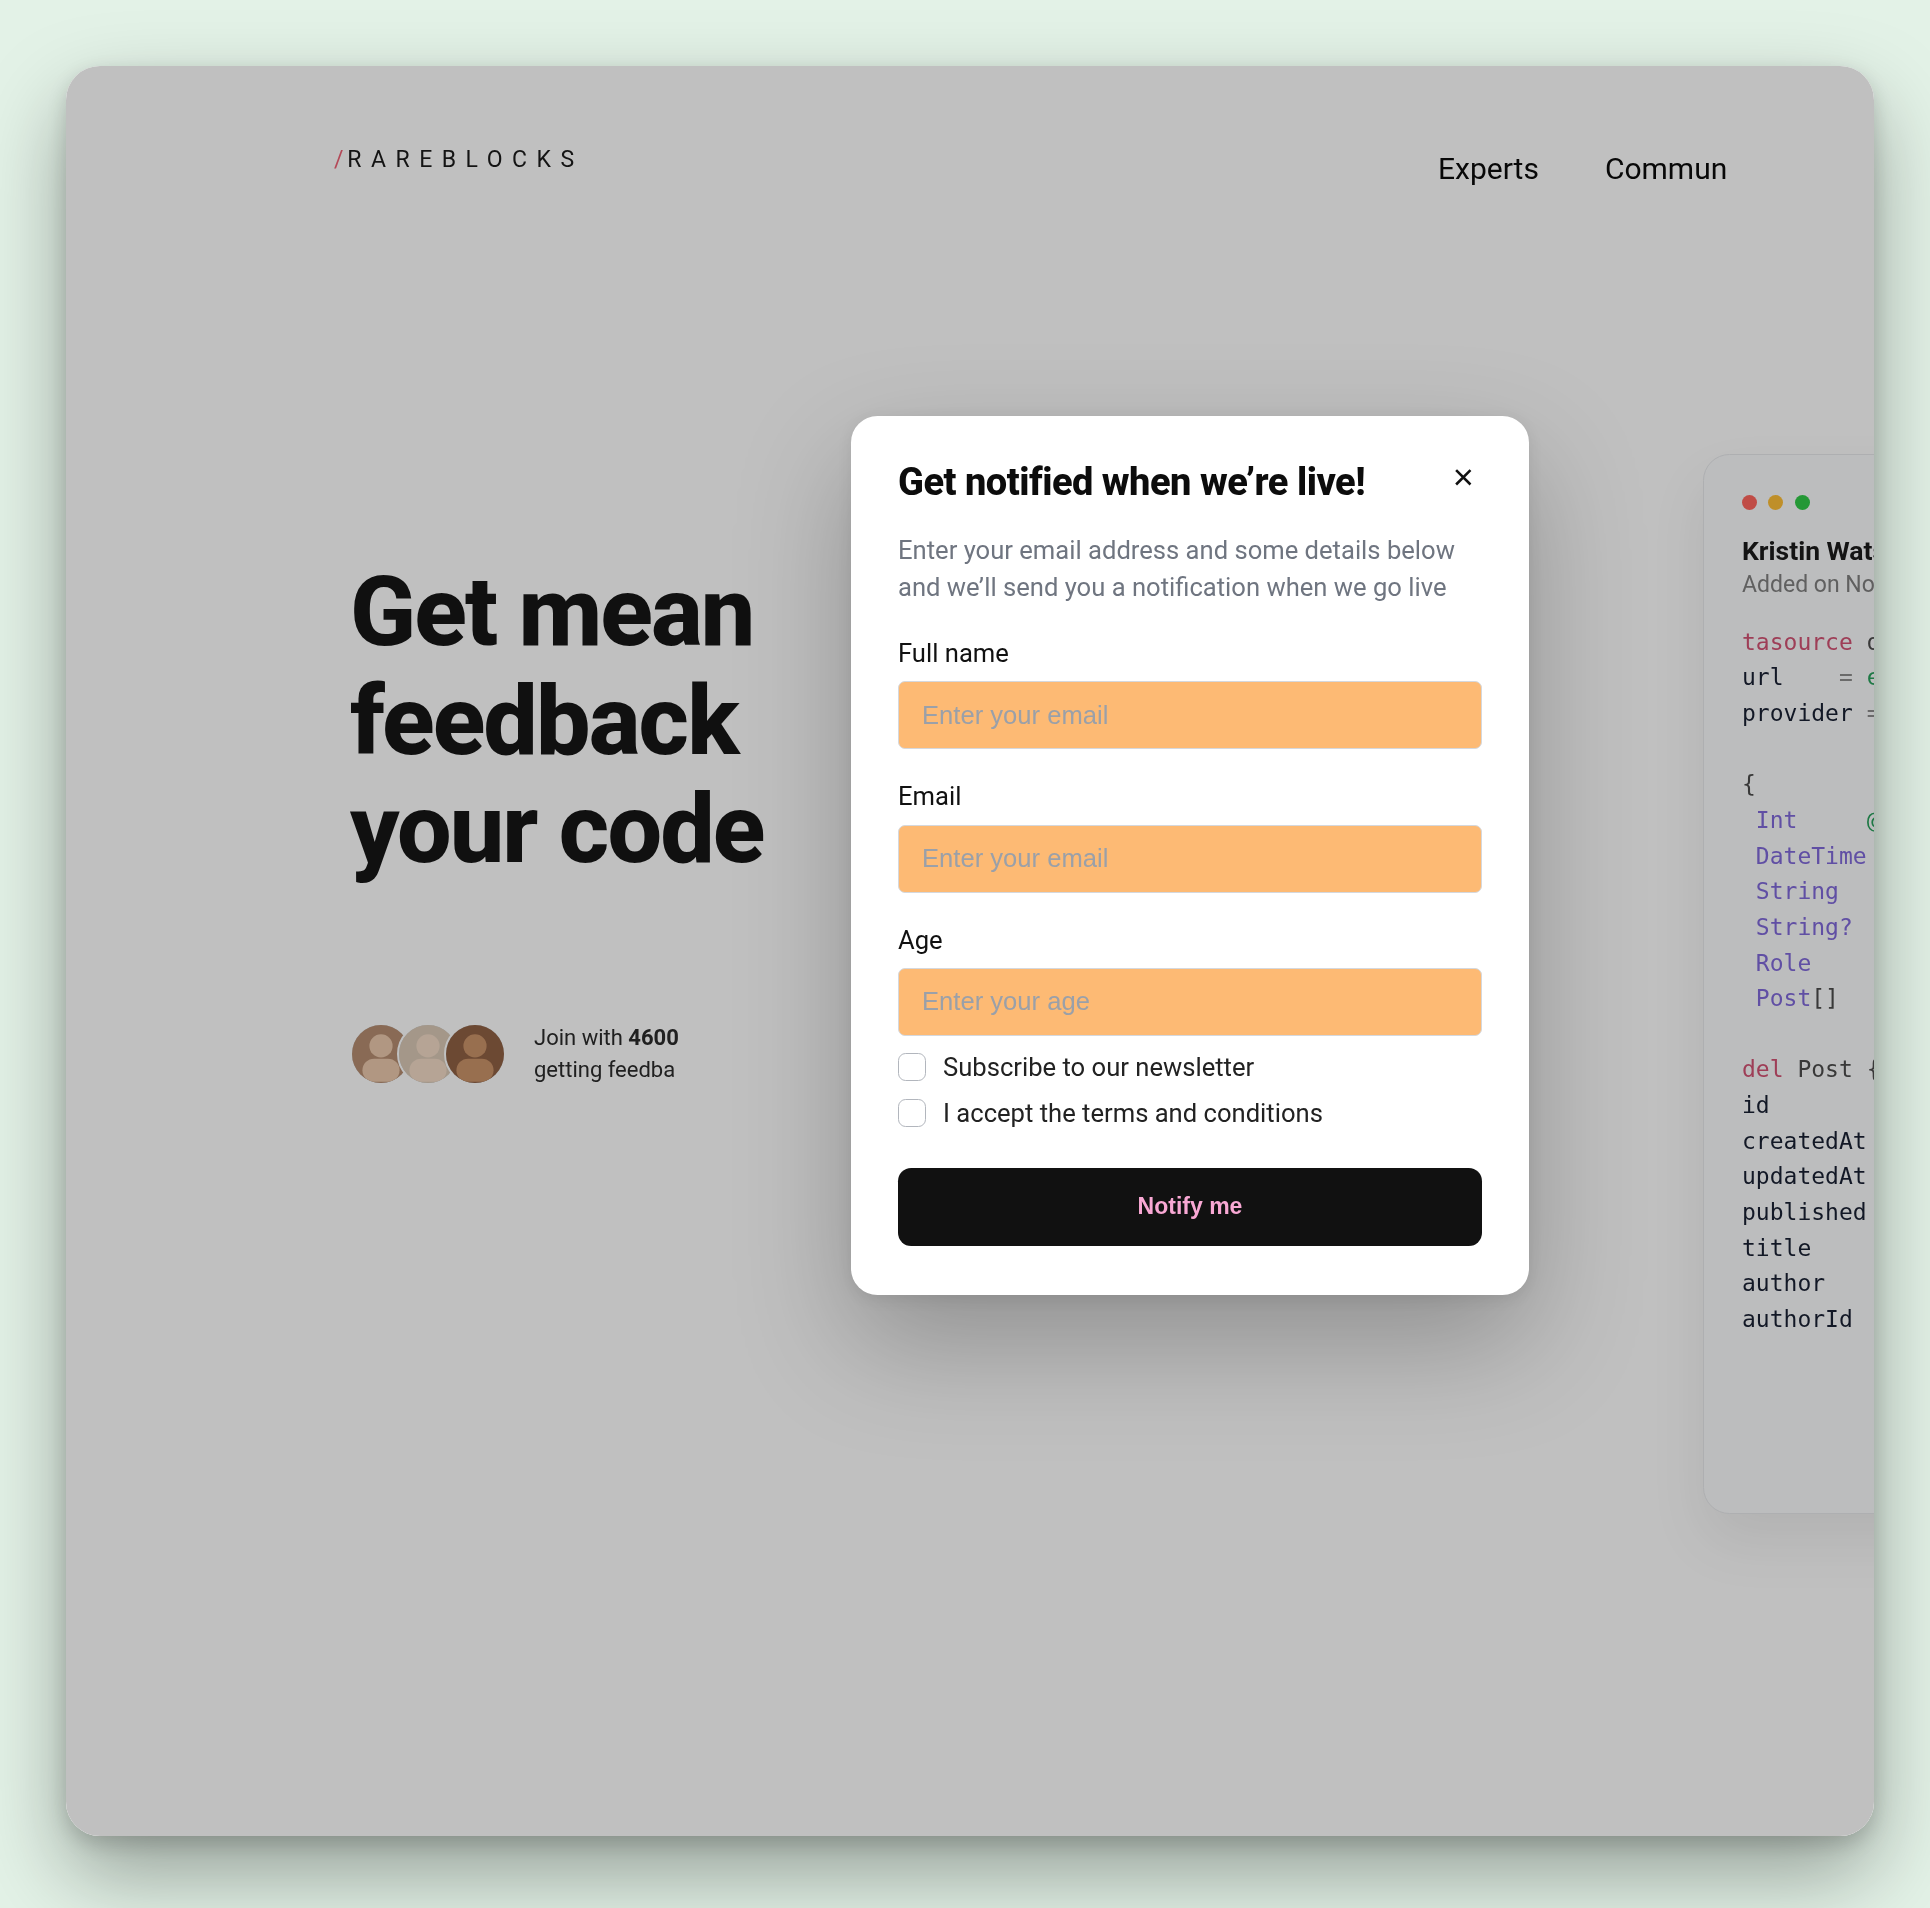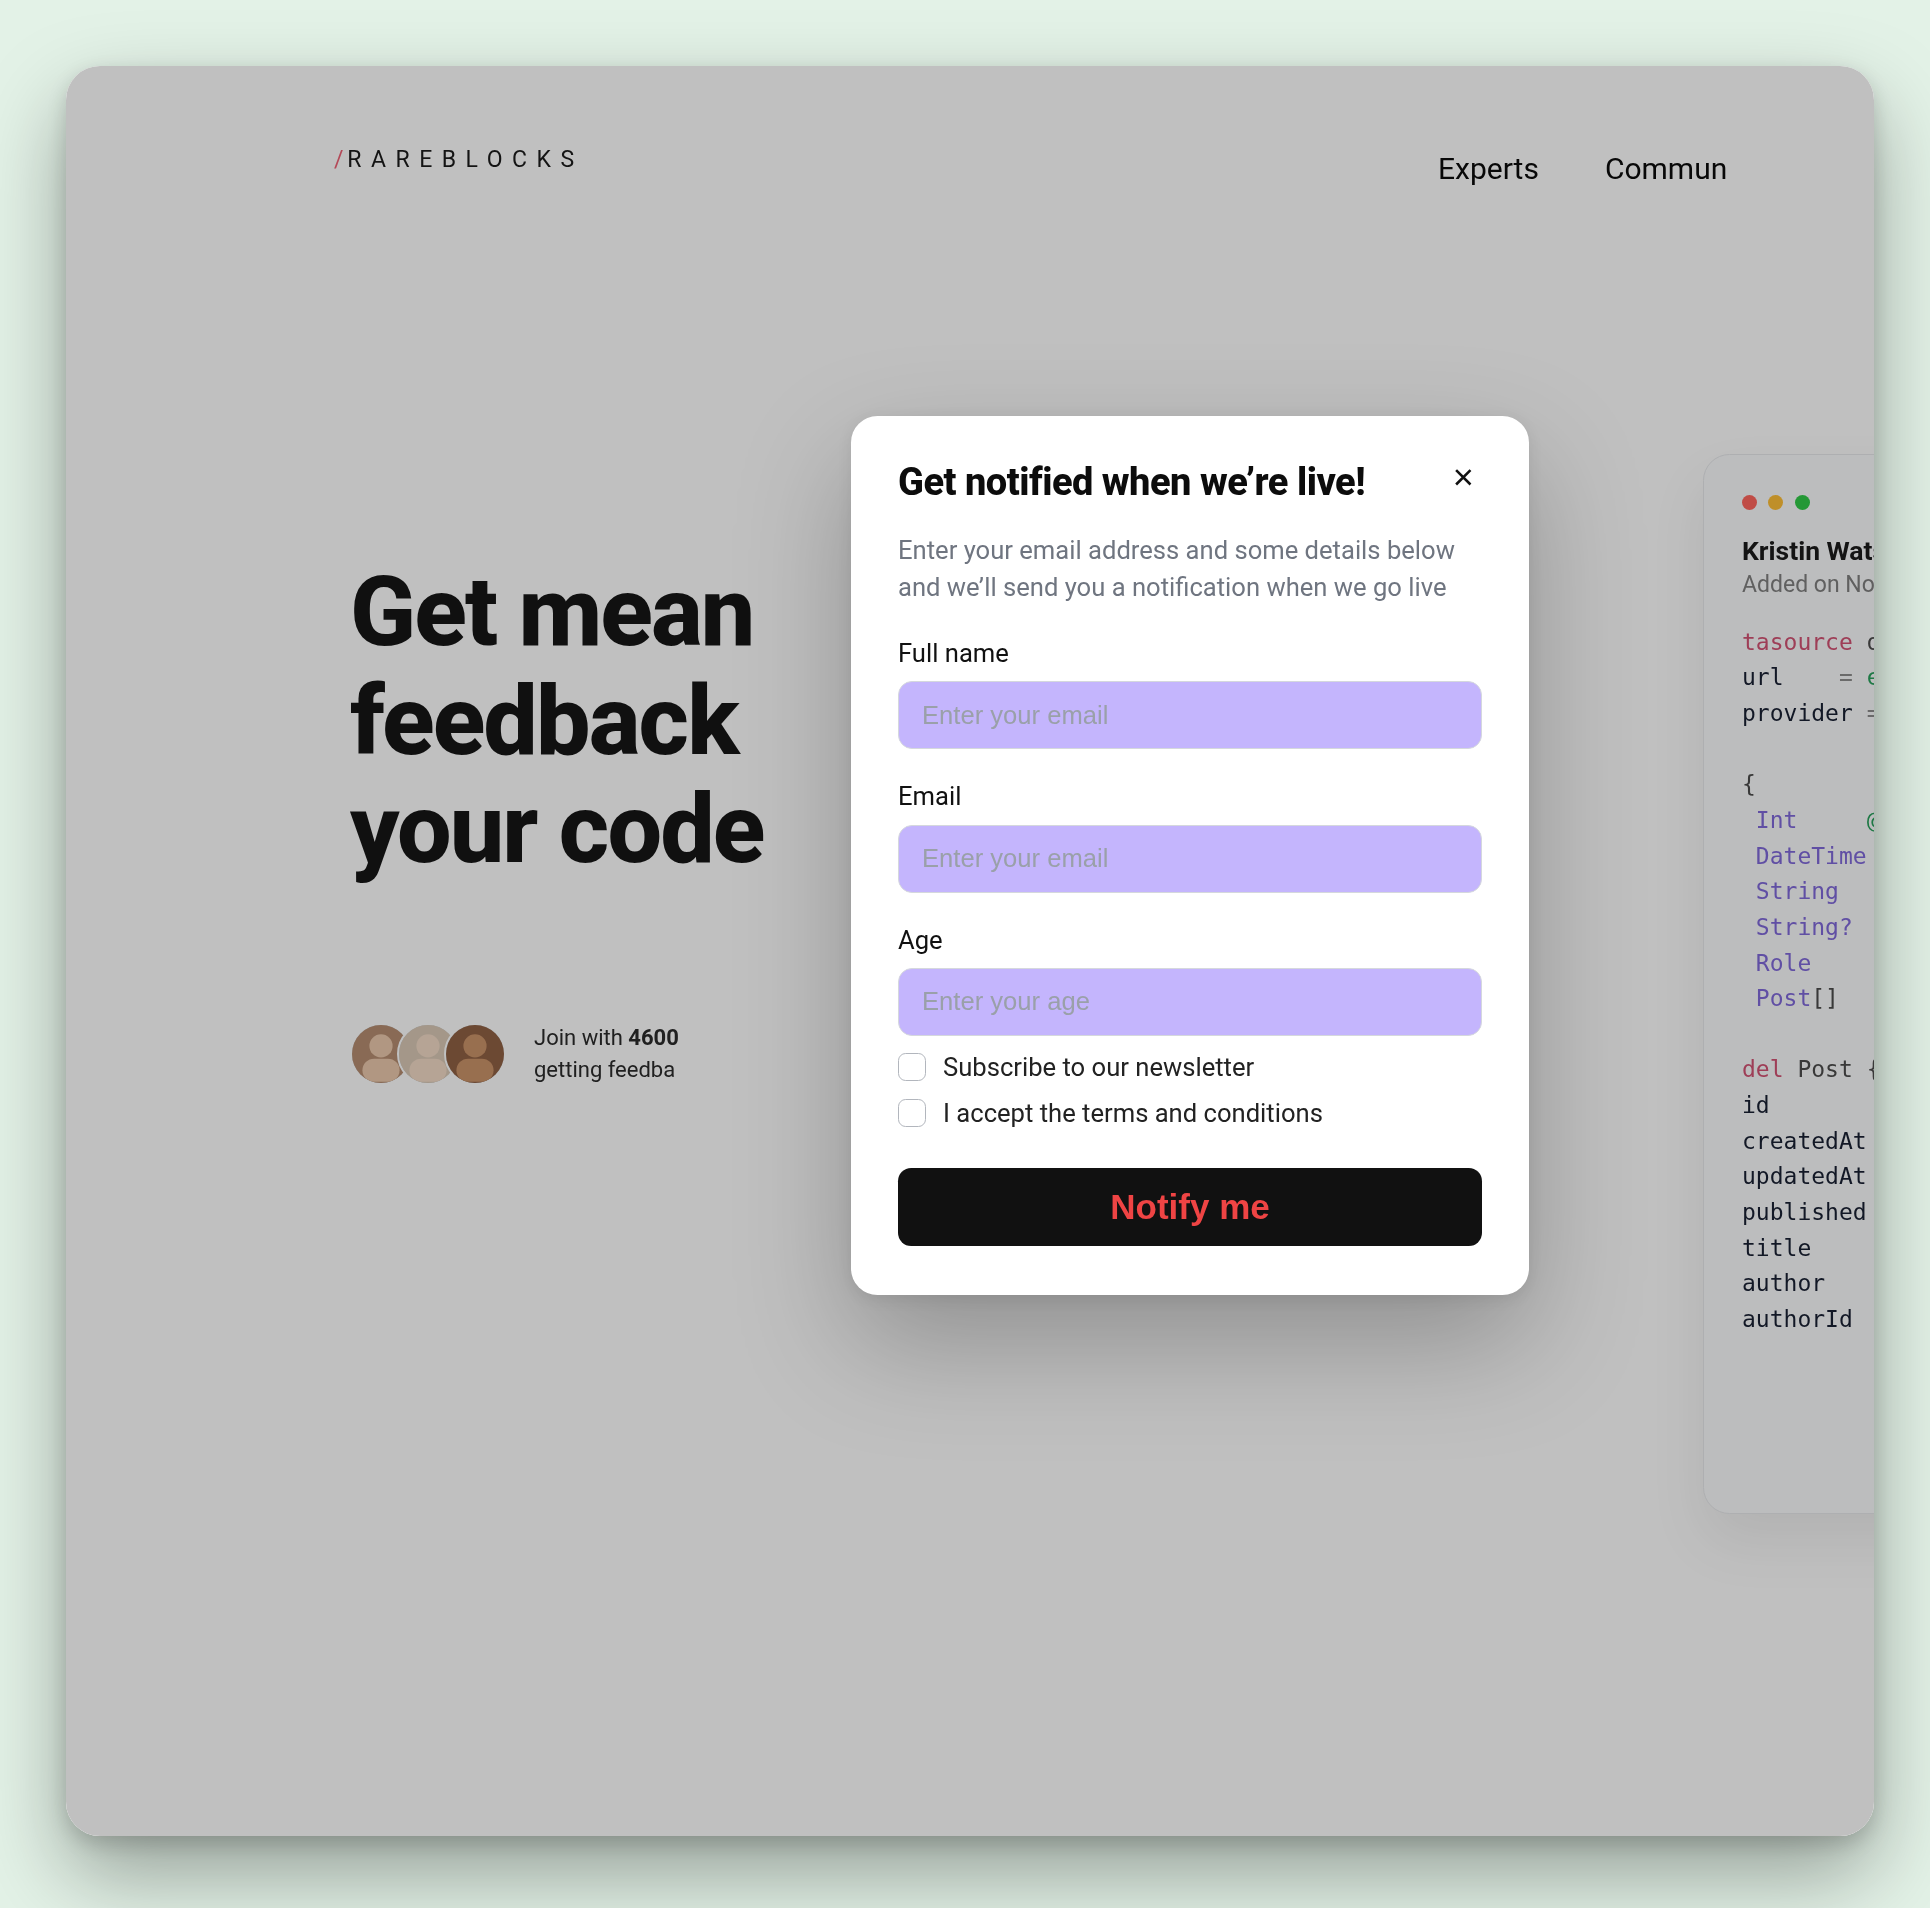--- a/index.html
+++ b/index.html
@@ -224,26 +224,26 @@
   .field label {
     display: block;
     font-size: 25.6px;
     color: #111;
     margin-bottom: 13.2px;
   }
   .field input[type=text] {
     width: 100%;
     height: 68px;
     border: 0.9px solid #d5d8dd;
-    border-radius: 14px;
+    border-radius: 7px;
     font-size: 25.6px;
     padding: 0 23px;
     color: #222;
     outline: none;
-    background:#c4b5fd;
+    background:#fdba74;
   }
   .field input::placeholder { color:#9aa0a9; }
 
   .check-row {
     display: flex;
     align-items: center;
     gap: 17px;
     margin-top: 16px;
     font-size: 25.6px;
     color: #222;
@@ -258,22 +258,22 @@
     background:#fff;
   }
 
   .submit-btn {
     margin-top: 40px;
     width: 100%;
     height: 78px;
     border: none;
     border-radius: 13.2px;
     background: #111;
-    color: #ef4444;
-    font-size: 35px;
+    color: #f9a8d4;
+    font-size: 23px;
     font-weight: 600;
     cursor: pointer;
   }
 </style>
 </head>
 <body>
 
 <div class="outer-pad">
   <div class="screenshot-frame">
 

